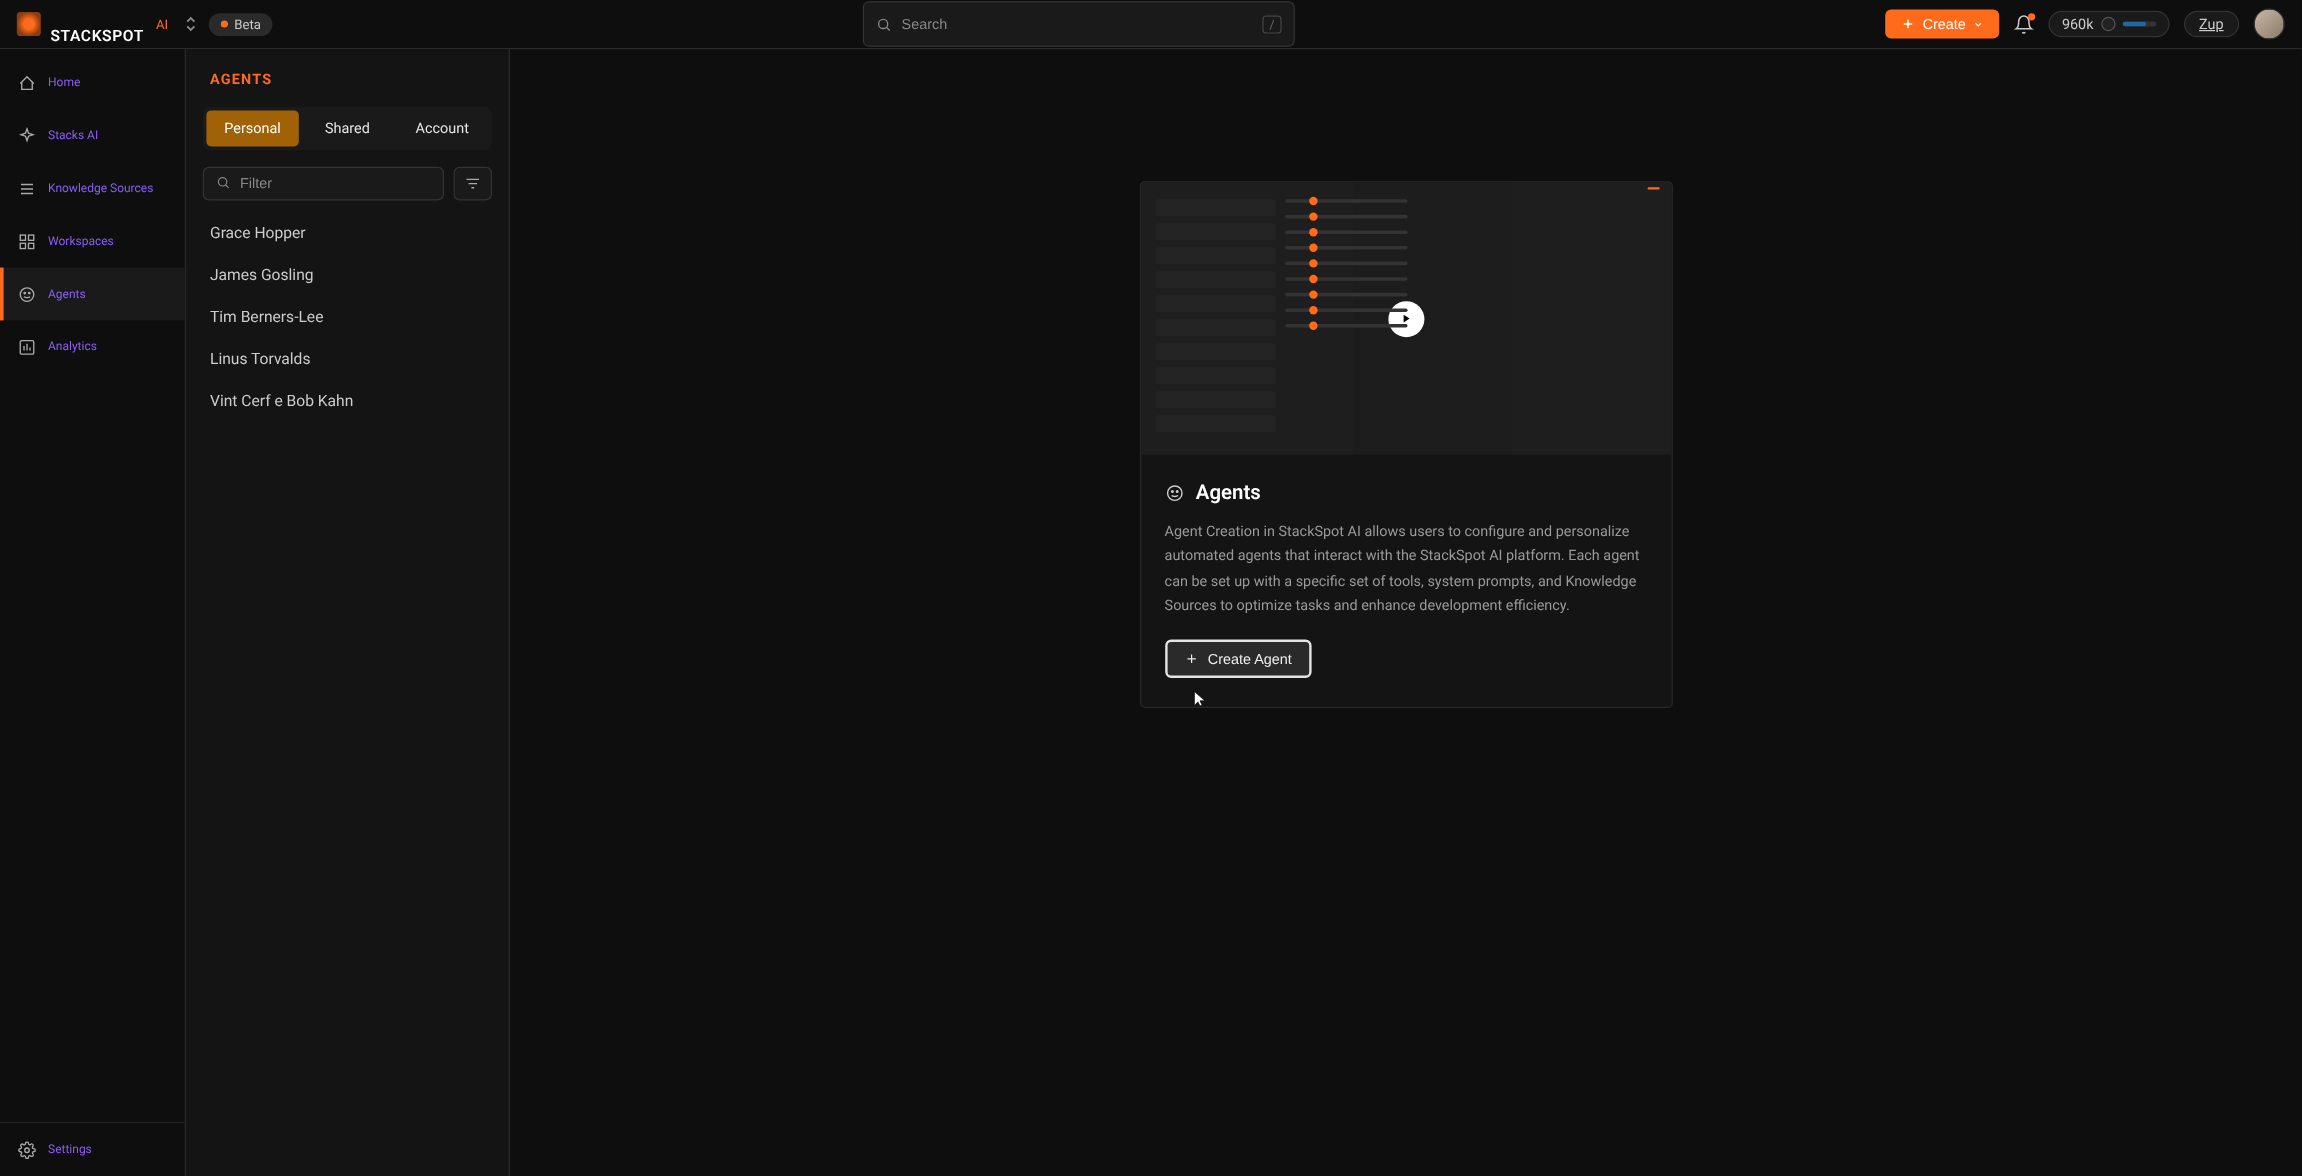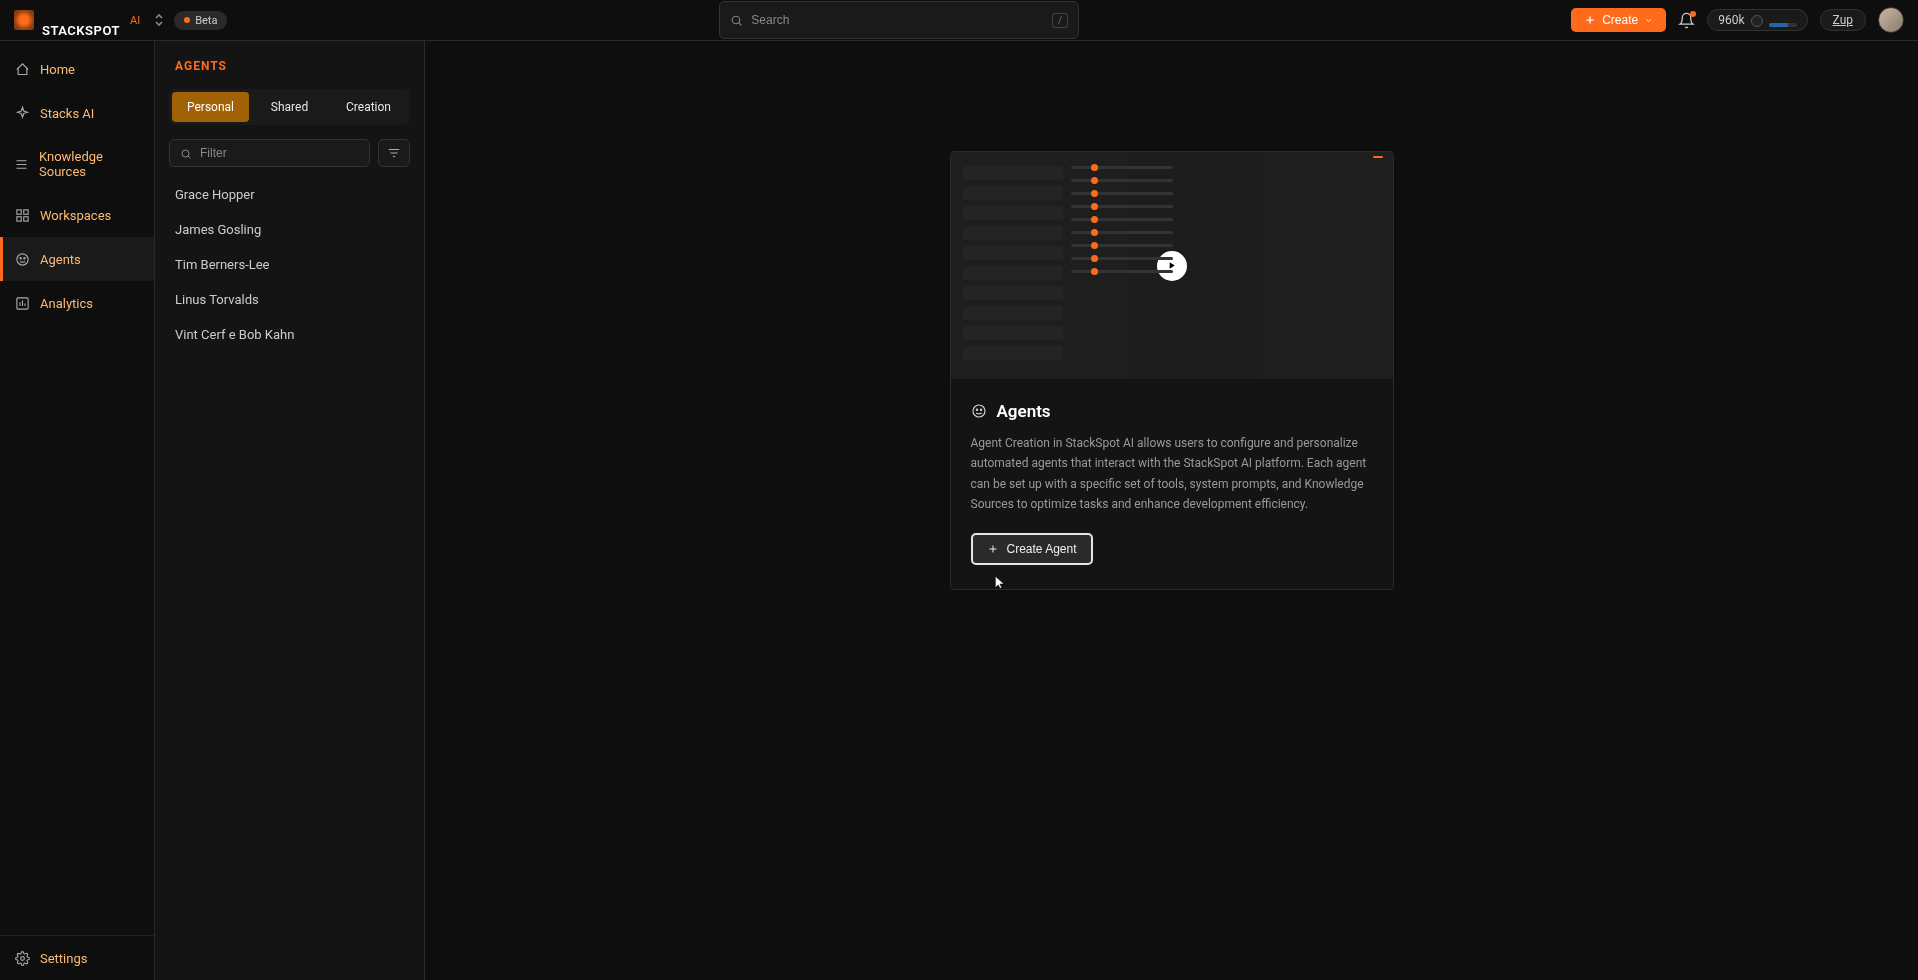--- a/index.html
+++ b/index.html
@@ -61,21 +61,21 @@
       background: #ff6b1a; color: #fff; border: none;
       padding: 5px 13px; border-radius: 5px; font-size: 12px;
       display: flex; align-items: center; gap: 6px; cursor: pointer;
       font-weight: 500;
     }
     .notif { position: relative; color: #ccc; cursor: pointer; }
     .notif-dot { position: absolute; top: -1px; right: -1px; width: 6px;height:6px;background:#ff6b1a;border-radius:50%;}
     .credits-pill {
       background: #1a1a1a; border: 1px solid #333; border-radius: 14px;
       padding: 3px 10px; font-size: 12px; color: #ccc;
-      display: flex; align-items: flex-end; gap: 6px;
+      display: flex; align-items: center; gap: 6px;
     }
     .credits-pill .bar { width: 28px; height: 4px; background: #333; border-radius: 2px; position: relative; overflow: hidden; }
     .credits-pill .bar::after { content:''; position:absolute; left:0; top:0; bottom:0; width:70%; background:#26a; }
     .credits-pill .dark-icon { width: 12px; height: 12px; border-radius: 50%; background: #222; border: 1px solid #555; display:inline-block; }
     .org-pill, .avatar-pill {
       background: #1a1a1a; border: 1px solid #333; border-radius: 14px;
       padding: 3px 12px; font-size: 12px; color: #ccc; text-decoration: underline;
     }
     .avatar {
       width: 26px; height: 26px; border-radius: 50%;
@@ -89,21 +89,21 @@
     
     .sidebar {
       width: 155px; background: #0e0e0e;
       display: flex; flex-direction: column;
       border-right: 1px solid #2a2a2a;
     }
     .nav-list { flex: 1; padding-top: 6px; }
     .nav-item {
       display: flex; align-items: center; gap: 10px;
       padding: 14px 14px; cursor: pointer;
-      color: #fdba74; font-size: 13px;
+      color: #8b5cf6; font-size: 10px;
     }
     .nav-item.active {
       background: #1a1a1a; border-left: 3px solid #ff6b1a;
       padding-left: 11px;
     }
     .nav-icon { width: 16px; height: 16px; display: flex; align-items: center; justify-content: center; color: #aaa; }
     .nav-bottom { border-top: 1px solid #222; }
 
     
     .panel2 {
@@ -118,21 +118,21 @@
       padding: 3px; gap: 2px; margin-bottom: 14px;
     }
     .tab {
       flex: 1; text-align: center; padding: 8px 4px; font-size: 12px;
       color: #e5e5e5; cursor: pointer; border-radius: 4px;
     }
     .tab.active { background: #a16207; color: #fff; }
     .filter-row { display: flex; gap: 8px; margin-bottom: 10px; }
     .filter-input {
       flex: 1; background: #1a1a1a; border: 1px solid #333;
-      border-radius: 5px; display: flex; align-items: flex-end;
+      border-radius: 5px; display: flex; align-items: flex-start;
       padding: 6px 10px; gap: 8px;
     }
     .filter-input input {
       flex: 1; background: transparent; border: none; outline: none;
       color: #e5e5e5; font-size: 12px;
     }
     .filter-input input::placeholder { color: #888; }
     .filter-btn {
       width: 32px; background: #1a1a1a; border: 1px solid #333;
       border-radius: 5px; display: flex; align-items: center;
@@ -335,21 +335,21 @@
       </div>
     </div>
   </div>
 
   <div class="panel2">
     <div class="panel2-title">AGENTS</div>
 
     <div class="tabs">
       <div class="tab active"><span>Personal</span></div>
       <div class="tab"><span>Shared</span></div>
-      <div class="tab"><span>Creation</span></div>
+      <div class="tab"><span>Account</span></div>
     </div>
 
     <div class="filter-row">
       <div class="filter-input">
         <span>
           <svg width="12" height="12" viewBox="0 0 24 24" fill="none" stroke="#888" stroke-width="2">
               <circle cx="11" cy="11" r="7"></circle>
               <path d="M21 21l-5-5"></path>
             </svg>
         </span>

